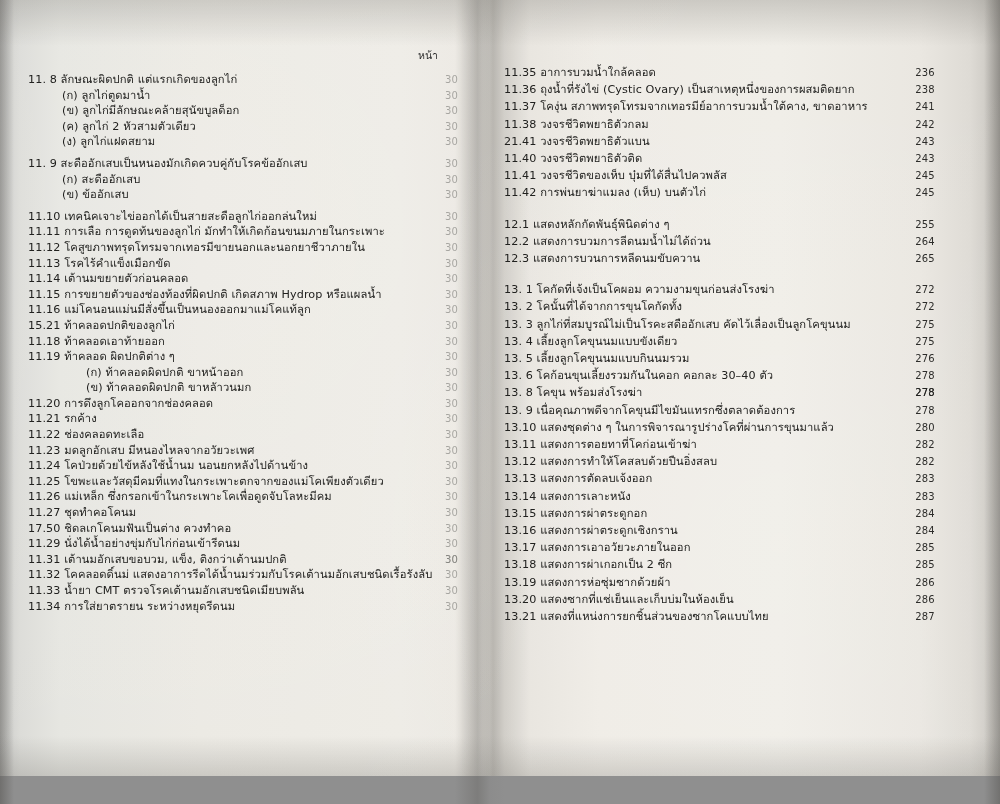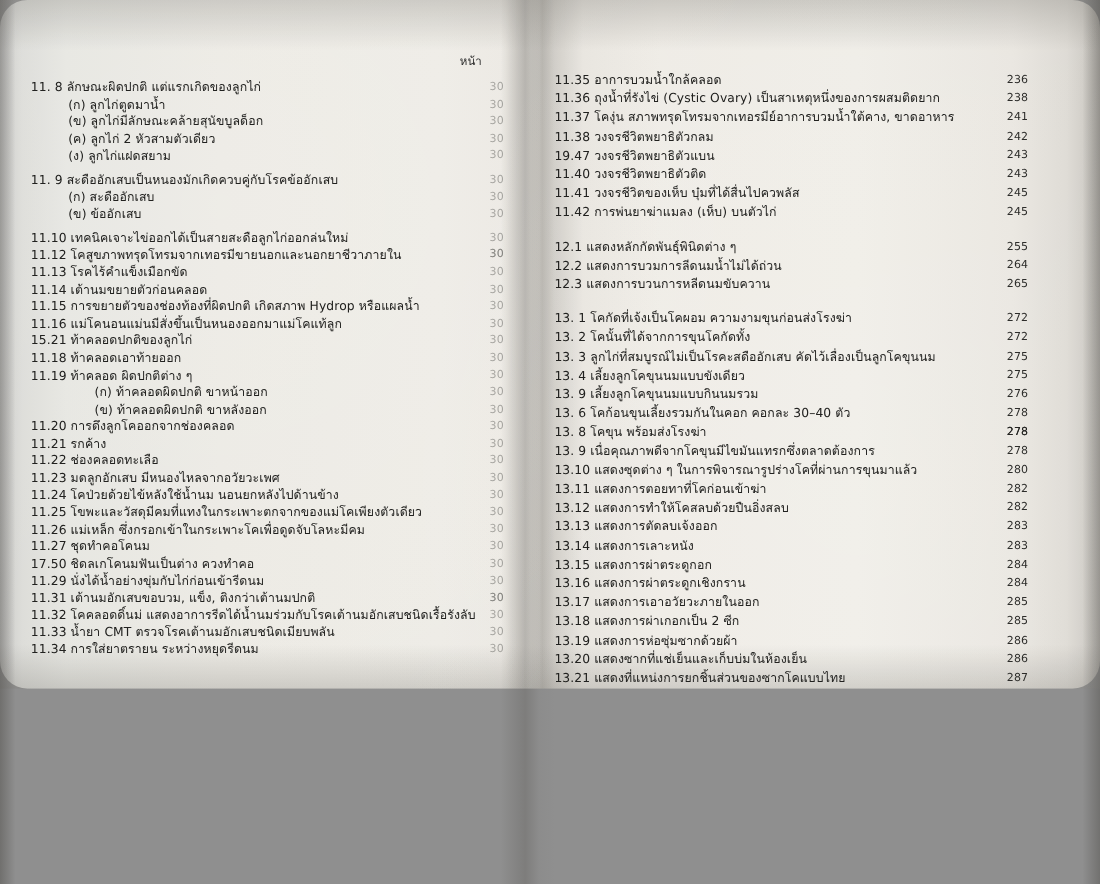--- a/index.html
+++ b/index.html
@@ -9,28 +9,27 @@
   }
   body {
     width: 1000px;
     height: 804px;
     overflow: hidden;
     font-family: "DejaVu Sans", sans-serif;
   }
   .page {
     position: relative;
     width: 1000px;
-    height: 626px;
+    height: 776px;
     background: linear-gradient(90deg,
       #c9c9c7 0%, #dcdcd8 2%, #e6e6e1 6%,
       #eceae4 20%, #eeece6 40%, #ece9e3 46%,
       #d8d5cf 48.2%, #b9b6b0 49.3%, #cfccc6 50.4%,
       #e8e5df 53%, #efece6 60%, #f0eee8 78%,
       #eae7e1 92%, #dedbd5 97%, #c4c1bb 100%);
-    border-radius: 25px;
   }
   
   .shade-top {
     position: absolute; left: 0; top: 0; width: 1000px; height: 46px;
     background: linear-gradient(180deg, rgba(120,118,112,0.30), rgba(120,118,112,0.0));
     pointer-events: none;
   }
   .shade-bottom {
     position: absolute; left: 0; bottom: 0; width: 1000px; height: 40px;
     background: linear-gradient(0deg, rgba(120,118,112,0.28), rgba(120,118,112,0.0));
@@ -166,20 +165,21 @@
         <div class="row indent-1">
           <span class="label">(ข) ข้ออักเสบ</span>
           <span class="pg">30</span>
         </div>
         <div class="gap-s"></div>
         <div class="row">
           <span class="label">11.10 เทคนิคเจาะไข่ออกได้เป็นสายสะดือลูกไก่ออกล่นใหม่</span>
           <span class="pg">30</span>
         </div>
         <div class="row">
+          <span class="label">11.11 การเลือ การดูดท้นของลูกไก่ มักทำให้เกิดก้อนขนมภายในกระเพาะ</span>
           <span class="pg">30</span>
         </div>
         <div class="row">
           <span class="label">11.12 โคสูขภาพทรุดโทรมจากเทอรมีขายนอกและนอกยาชีวาภายใน</span>
           <span class="pg">30</span>
         </div>
         <div class="row">
           <span class="label">11.13 โรคไร้คำแข็งเมือกขัด</span>
           <span class="pg">30</span>
         </div>
@@ -205,21 +205,21 @@
         </div>
         <div class="row">
           <span class="label">11.19 ท้าคลอด ผิดปกติต่าง ๆ</span>
           <span class="pg">30</span>
         </div>
         <div class="row indent-2">
           <span class="label">(ก) ท้าคลอดผิดปกติ ขาหน้าออก</span>
           <span class="pg">30</span>
         </div>
         <div class="row indent-2">
-          <span class="label">(ข) ท้าคลอดผิดปกติ ขาหลังออก</span>
+          <span class="label">(ข) ท้าคลอดผิดปกติ ขาหลัาวนมก</span>
           <span class="pg">30</span>
         </div>
         <div class="row">
           <span class="label">11.20 การดึงลูกโคออกจากช่องคลอด</span>
           <span class="pg">30</span>
         </div>
         <div class="row">
           <span class="label">11.21 รกค้าง</span>
           <span class="pg">30</span>
         </div>
@@ -290,21 +290,21 @@
         </div>
         <div class="row">
           <span class="label">11.37 โคงุ่น สภาพทรุดโทรมจากเทอรมีย์อาการบวมน้ำใต้คาง, ขาดอาหาร</span>
           <span class="pg">241</span>
         </div>
         <div class="row">
           <span class="label">11.38 วงจรชีวิตพยาธิตัวกลม</span>
           <span class="pg">242</span>
         </div>
         <div class="row">
-          <span class="label">19.47 วงจรชีวิตพยาธิตัวแบน</span>
+          <span class="label">21.41 วงจรชีวิตพยาธิตัวแบน</span>
           <span class="pg">243</span>
         </div>
         <div class="row">
           <span class="label">11.40 วงจรชีวิตพยาธิตัวติด</span>
           <span class="pg">243</span>
         </div>
         <div class="row">
           <span class="label">11.41 วงจรชีวิตของเห็บ บุ๋มที่ได้สื่นไปควพลัส</span>
           <span class="pg">245</span>
         </div>
@@ -336,21 +336,21 @@
         </div>
         <div class="row">
           <span class="label">13. 3 ลูกไก่ที่สมบูรณ์ไม่เป็นโรคะสดืออักเสบ คัดไว้เลื่องเป็นลูกโคขุนนม</span>
           <span class="pg">275</span>
         </div>
         <div class="row">
           <span class="label">13. 4 เลี้ยงลูกโคขุนนมแบบขังเดียว</span>
           <span class="pg">275</span>
         </div>
         <div class="row">
-          <span class="label">13. 9 เลี้ยงลูกโคขุนนมแบบกินนมรวม</span>
+          <span class="label">13. 5 เลี้ยงลูกโคขุนนมแบบกินนมรวม</span>
           <span class="pg">276</span>
         </div>
         <div class="row">
           <span class="label">13. 6 โคก้อนขุนเลี้ยงรวมกันในคอก คอกละ 30–40 ตัว</span>
           <span class="pg">278</span>
         </div>
         <div class="row">
           <span class="pg">278</span>
         </div>
         <div class="row">

